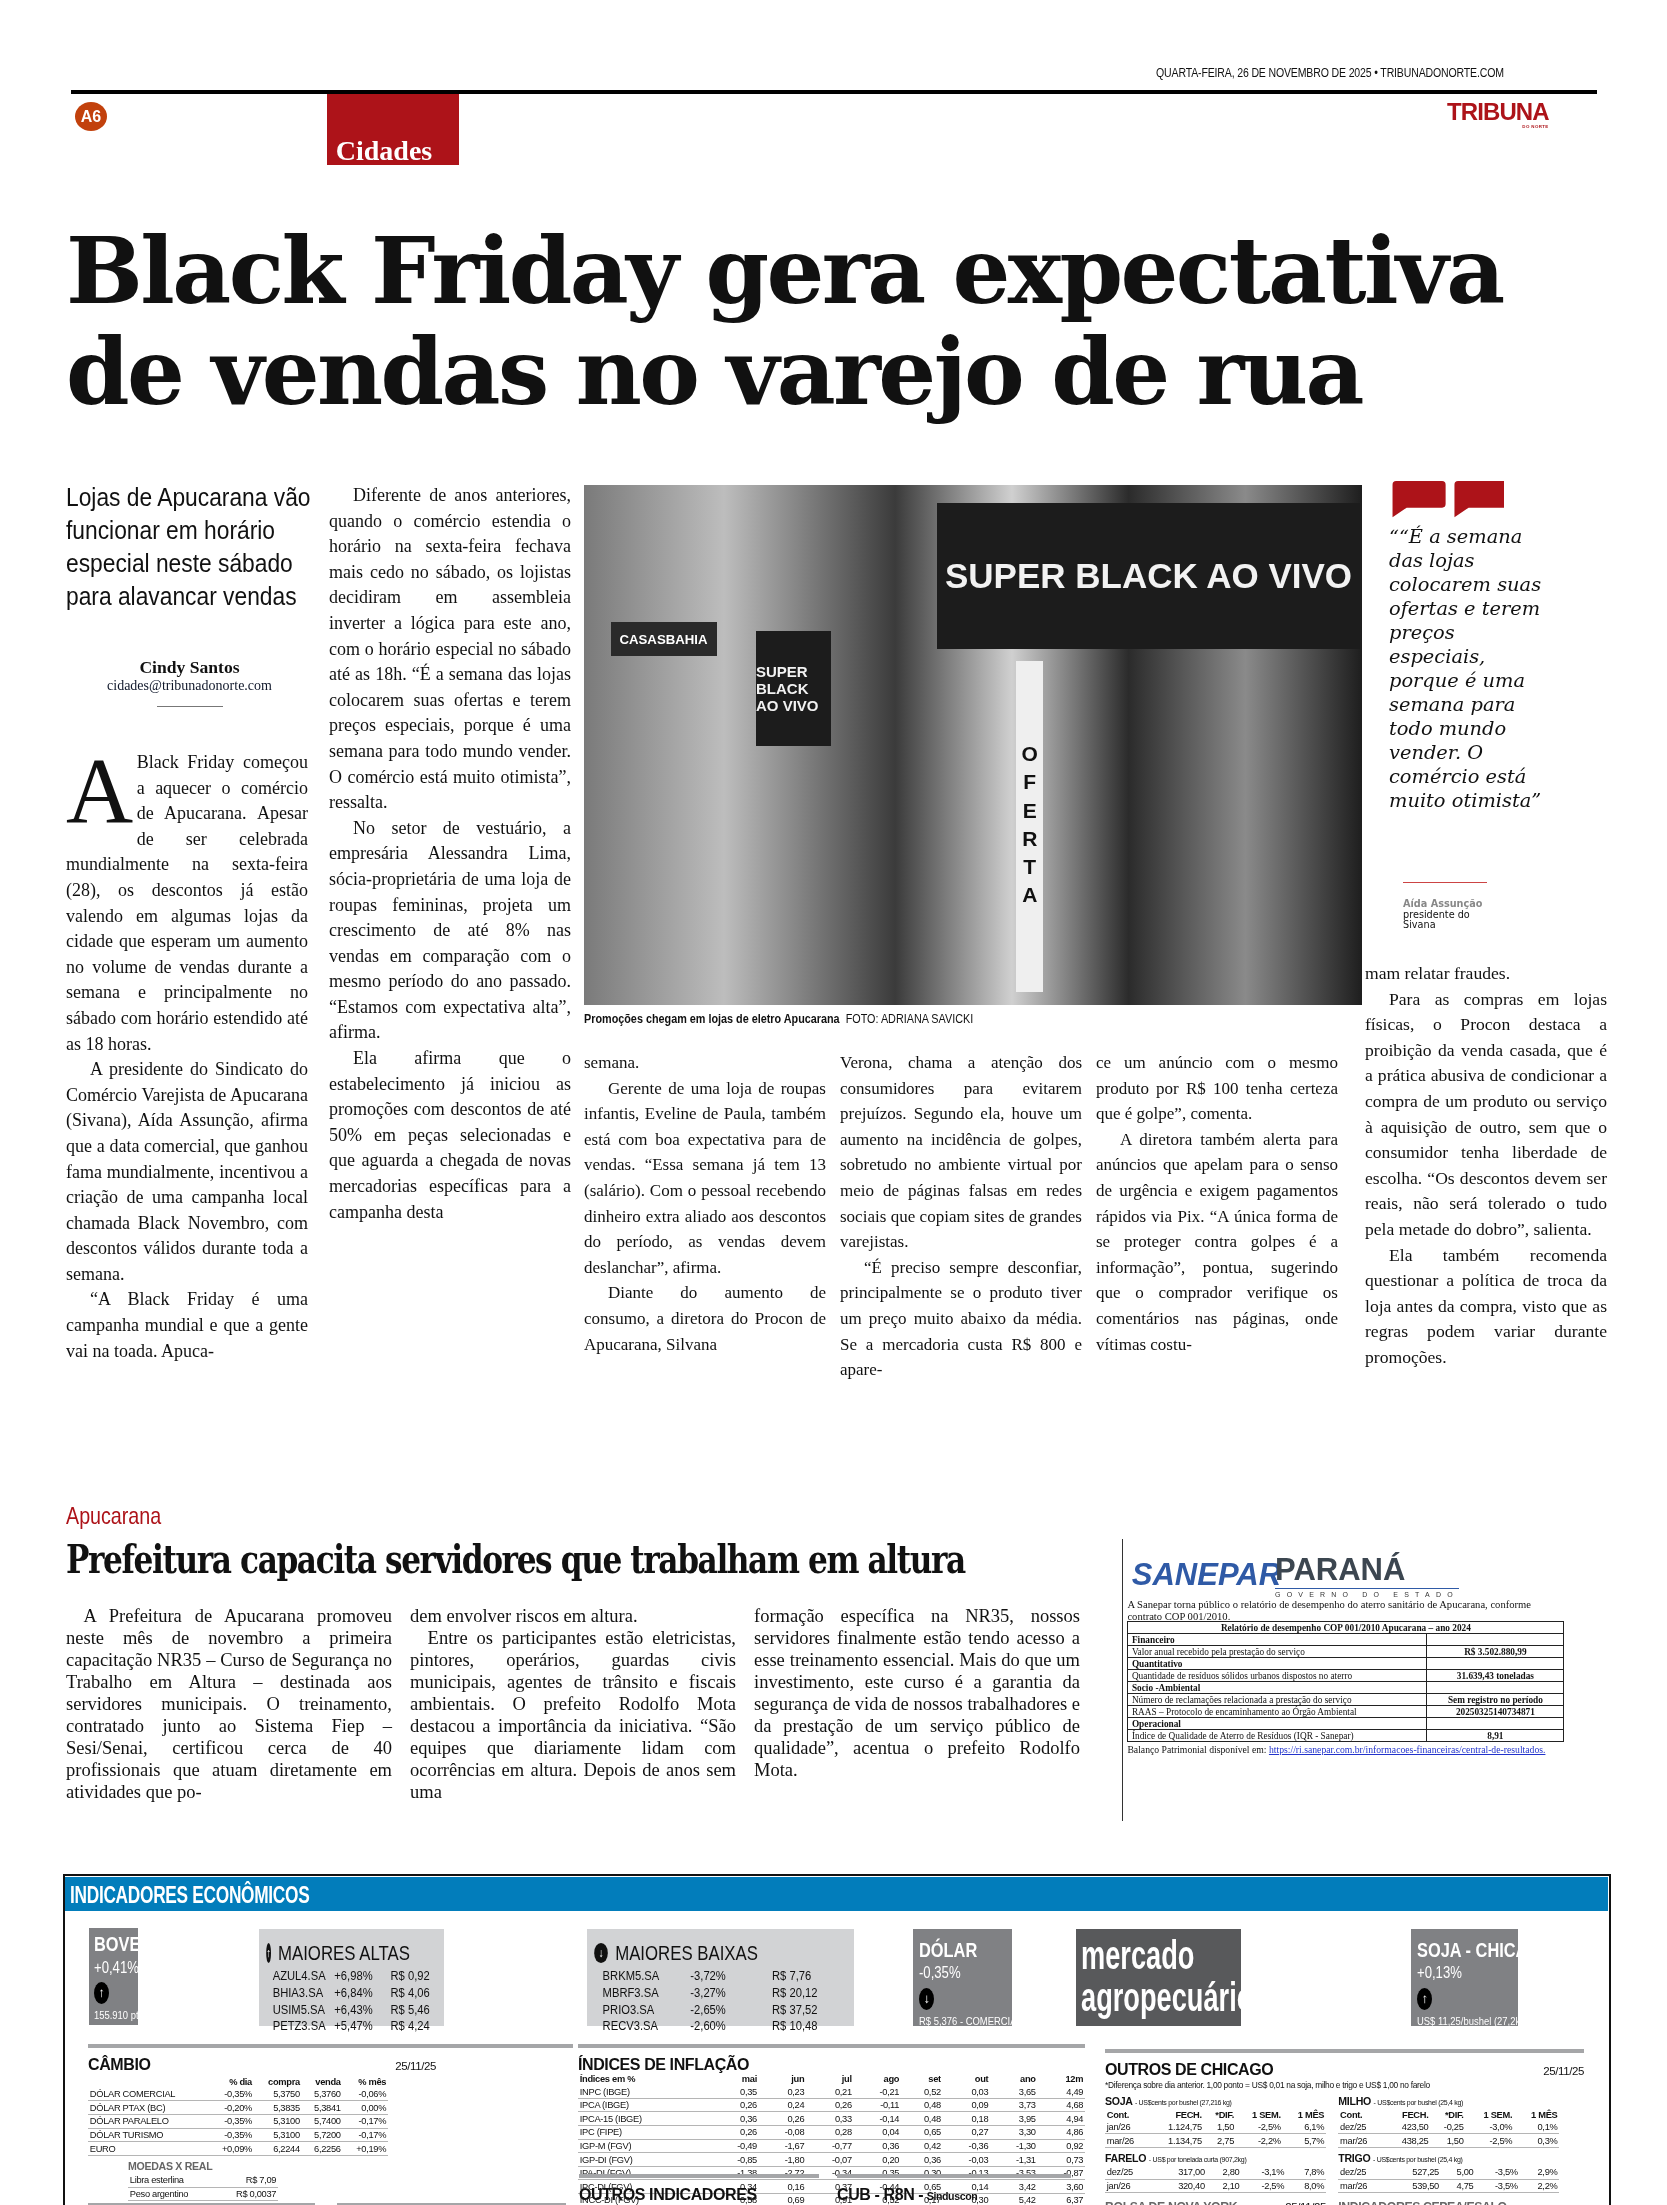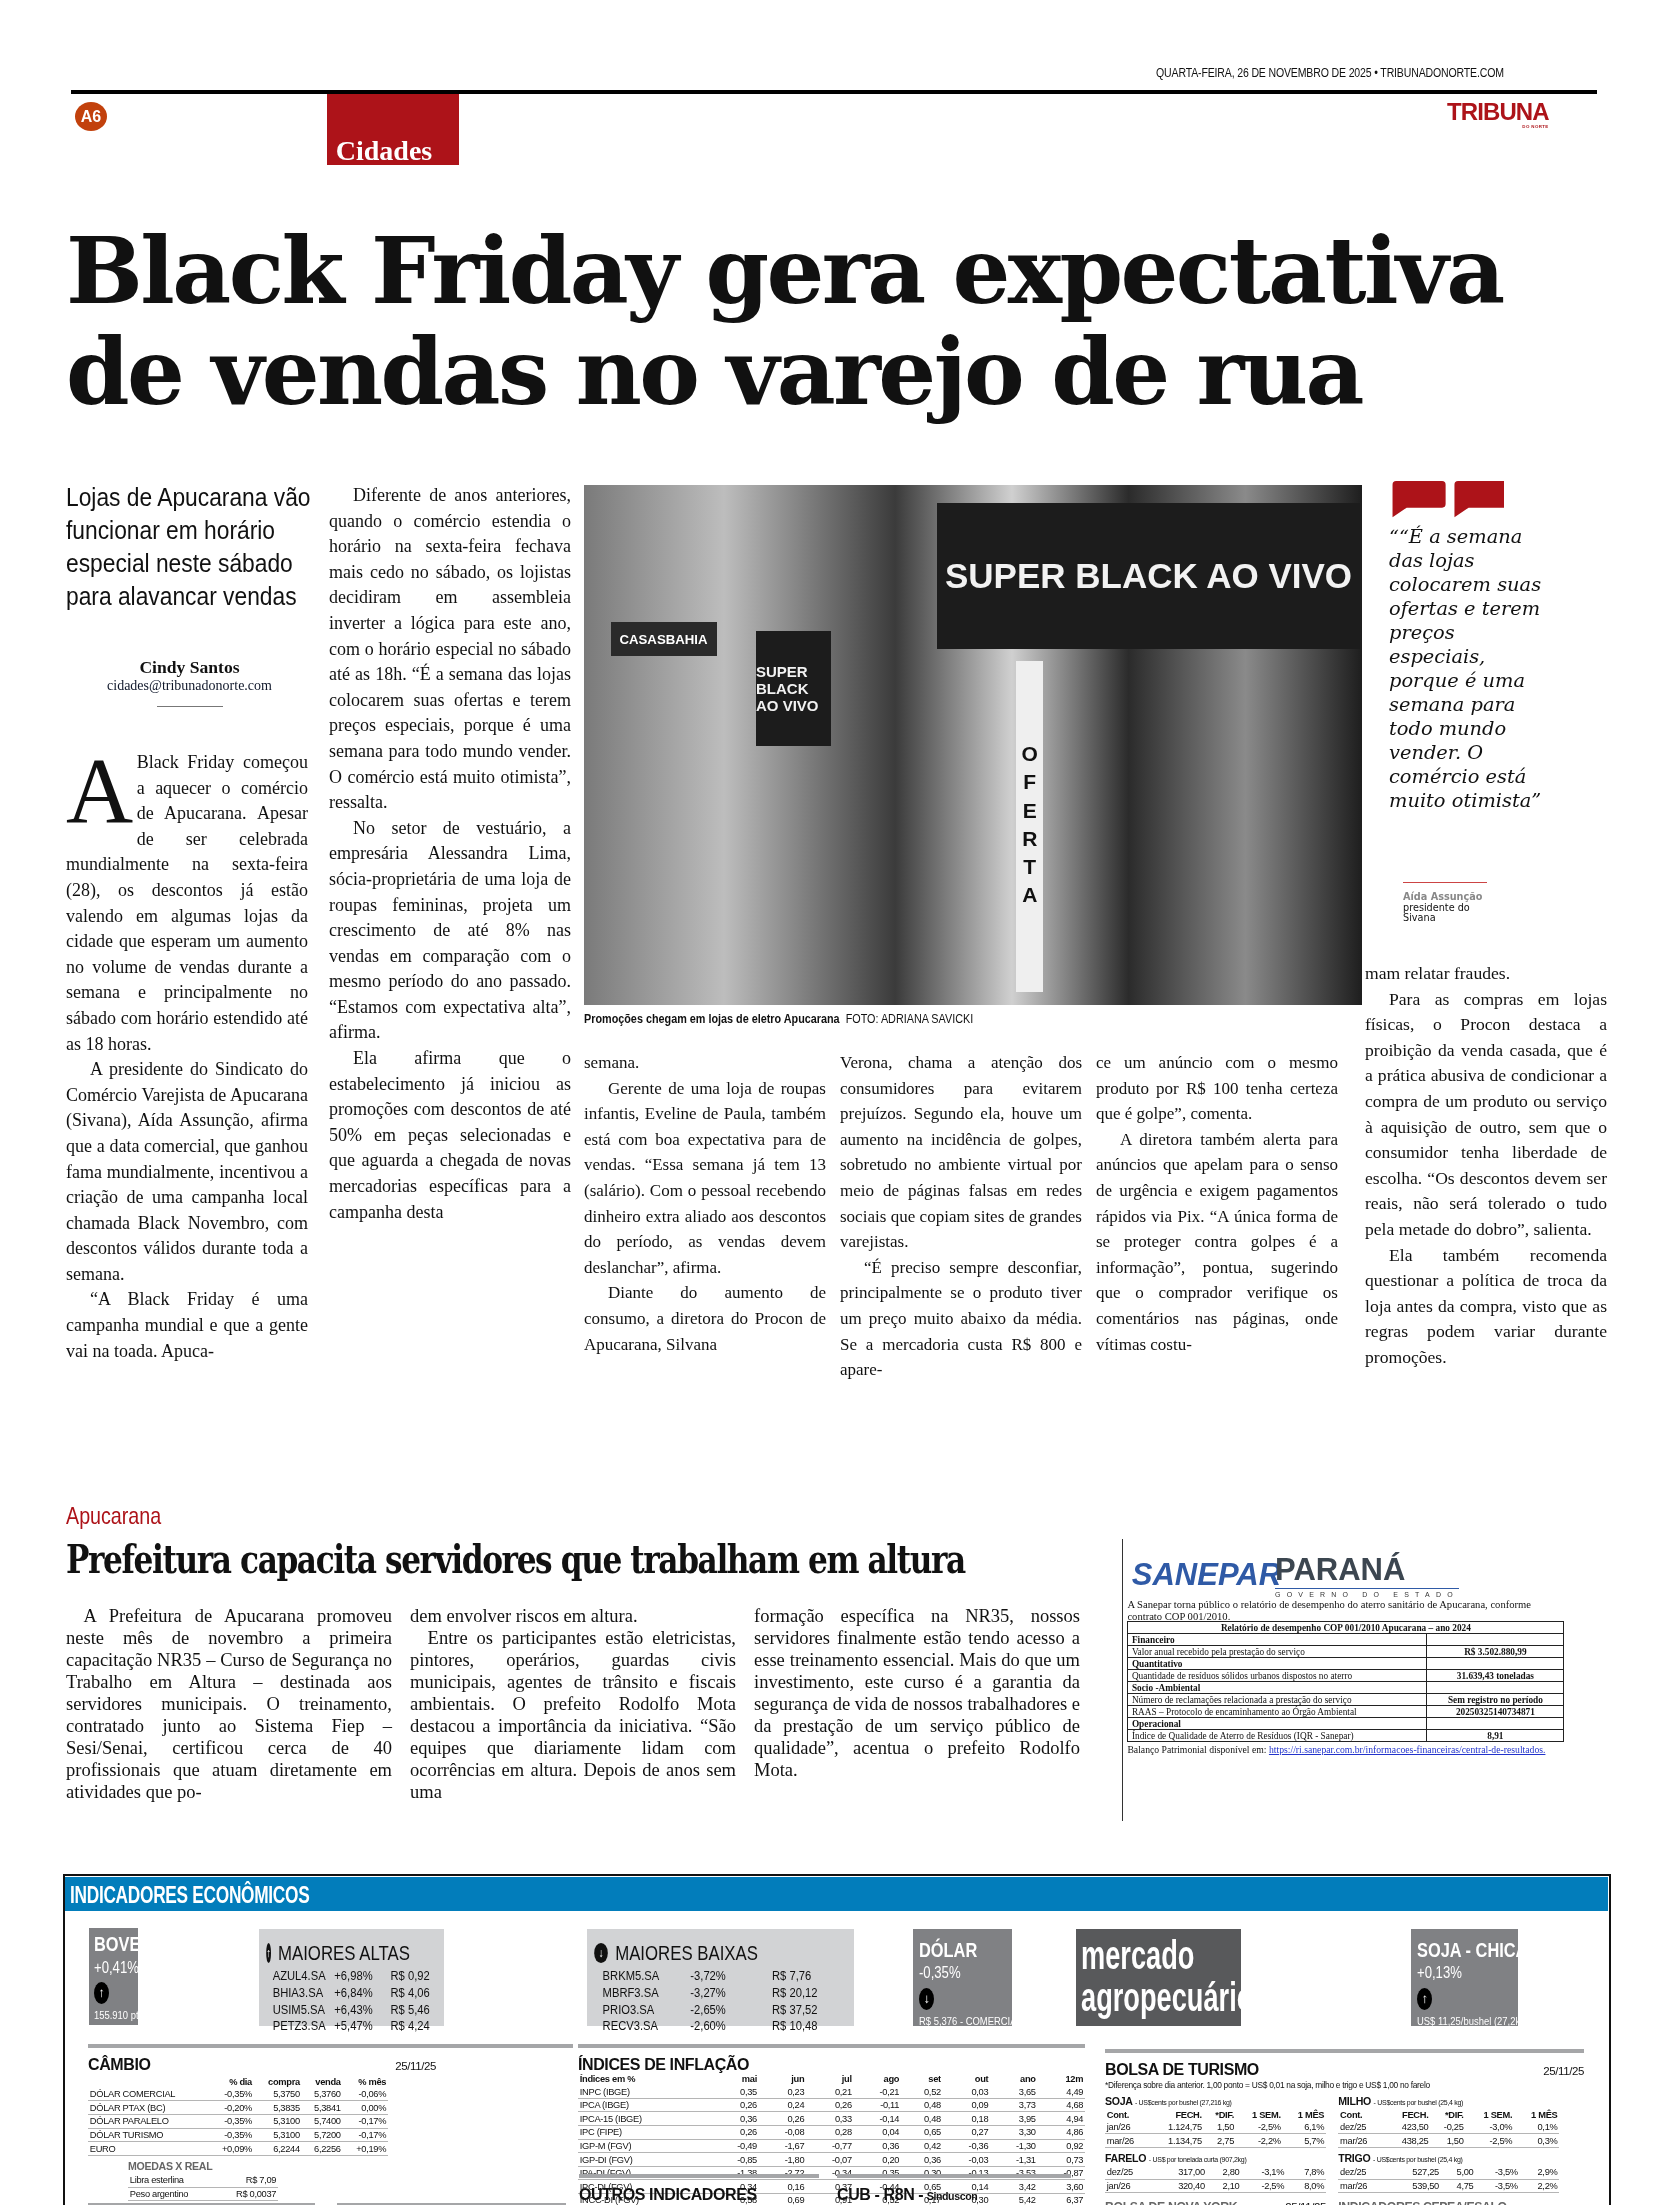--- a/index.html
+++ b/index.html
@@ -21,21 +21,21 @@
 .col{font-size:18px;line-height:25.6px;text-align:justify;hyphens:auto}
 .col p{text-indent:24px}
 .col p.noind{text-indent:0}
 .dropcap{float:left;font-size:93px;line-height:75px;padding-right:3.5px;margin-top:2.6px}
 .photo{left:584px;top:485px;width:778px;height:520px;background:linear-gradient(90deg,#7a7a7a 0%,#bdbdbd 18%,#3b3b3b 40%,#d0d0d0 55%,#2b2b2b 70%,#8a8a8a 85%,#1e1e1e 100%);overflow:hidden}
 .photo .banner{position:absolute;background:#1c1c1c;color:#f2f2f2;font-family:"Liberation Sans",sans-serif;font-weight:bold;display:flex;align-items:center;justify-content:center}
 .caption{left:584px;top:1011px;font-family:"Liberation Sans",sans-serif;font-size:13.2px;transform:scaleX(.82);transform-origin:left;white-space:nowrap}
 .caption b{font-weight:bold}
 .quote-icon{left:1389px;top:481px;width:115px;height:40px}
 .quote{left:1389px;top:525px;width:159px;font-family:"DejaVu Serif",serif;font-style:italic;font-size:19.4px;line-height:24px;font-weight:normal}
-.quote-src{left:1403px;top:882px;font-family:"DejaVu Sans",sans-serif;font-size:9.7px;line-height:10.6px;border-top:0.9px solid #c44;padding-top:9px;width:84px}
+.quote-src{left:1403px;top:882px;font-family:"DejaVu Sans",sans-serif;font-size:9.7px;line-height:10.6px;border-top:0.9px solid #c44;padding-top:16px;width:84px}
 .quote-src b{color:#888}
 .sec2-kicker{left:66px;top:1502px;font-family:"Liberation Sans",sans-serif;font-size:24px;color:#ad1319;transform:scaleX(.82);transform-origin:left}
 .sec2-head{left:66px;top:1535px;font-family:"DejaVu Serif",serif;font-weight:bold;font-size:40px;letter-spacing:-1.8px;transform:scaleX(.78);transform-origin:left;white-space:nowrap}
 .col2{font-size:18.5px;line-height:22px;text-align:justify;transform-origin:left}
 .sanepar{left:1122px;top:1539px;width:485px;height:282px;border-left:1.8px solid #333}
 .sanepar .logo1{position:absolute;left:8.8px;top:17.6px;color:#2f5aa6;font-family:"Liberation Sans",sans-serif;font-weight:bold;font-style:italic;font-size:31px}
 .sanepar .logo2{position:absolute;left:152px;top:13.2px;color:#3c4650;font-family:"Liberation Sans",sans-serif;font-weight:bold;font-size:31px}
 .sanepar .gov{position:absolute;left:152px;top:49px;font-size:7px;letter-spacing:6.2px;color:#333;font-family:"Liberation Sans",sans-serif;border-top:1.8px solid #2f5aa6;padding-top:1.8px}
 .sanepar .intro{position:absolute;left:4.4px;top:60px;width:437px;font-size:10.6px;line-height:12.3px;font-family:"Liberation Serif",serif}
 .sanepar table{position:absolute;left:4.4px;top:82px;width:437px;border-collapse:collapse;font-size:9.3px;font-family:"Liberation Serif",serif}
@@ -545,21 +545,21 @@
           <th>%12m</th>
         </tr>
 
   </tbody>
     </table>
 </div>
 
 <div class="blk narrow" style="left:1105px;top:2049px;width:479px">
   <div class="bar"></div>
   <div class="title">
-      <span>BOLSA DE TURISMO</span>
+      <span>OUTROS DE CHICAGO</span>
       <span class="d">25/11/25</span>
     </div>
   <div class="note">*Diferença sobre dia anterior. 1,00 ponto = US$ 0,01 na soja, milho e trigo e US$ 1,00 no farelo</div>
   <div style="display:flex;gap:12.3px">
     <div style="width:221px">
       <div class="sub"><span>SOJA</span> <small>- US$cents por bushel (27,216 kg)</small></div>
       <table>
           <tbody>
             <tr>
               <th>Cont.</th>

